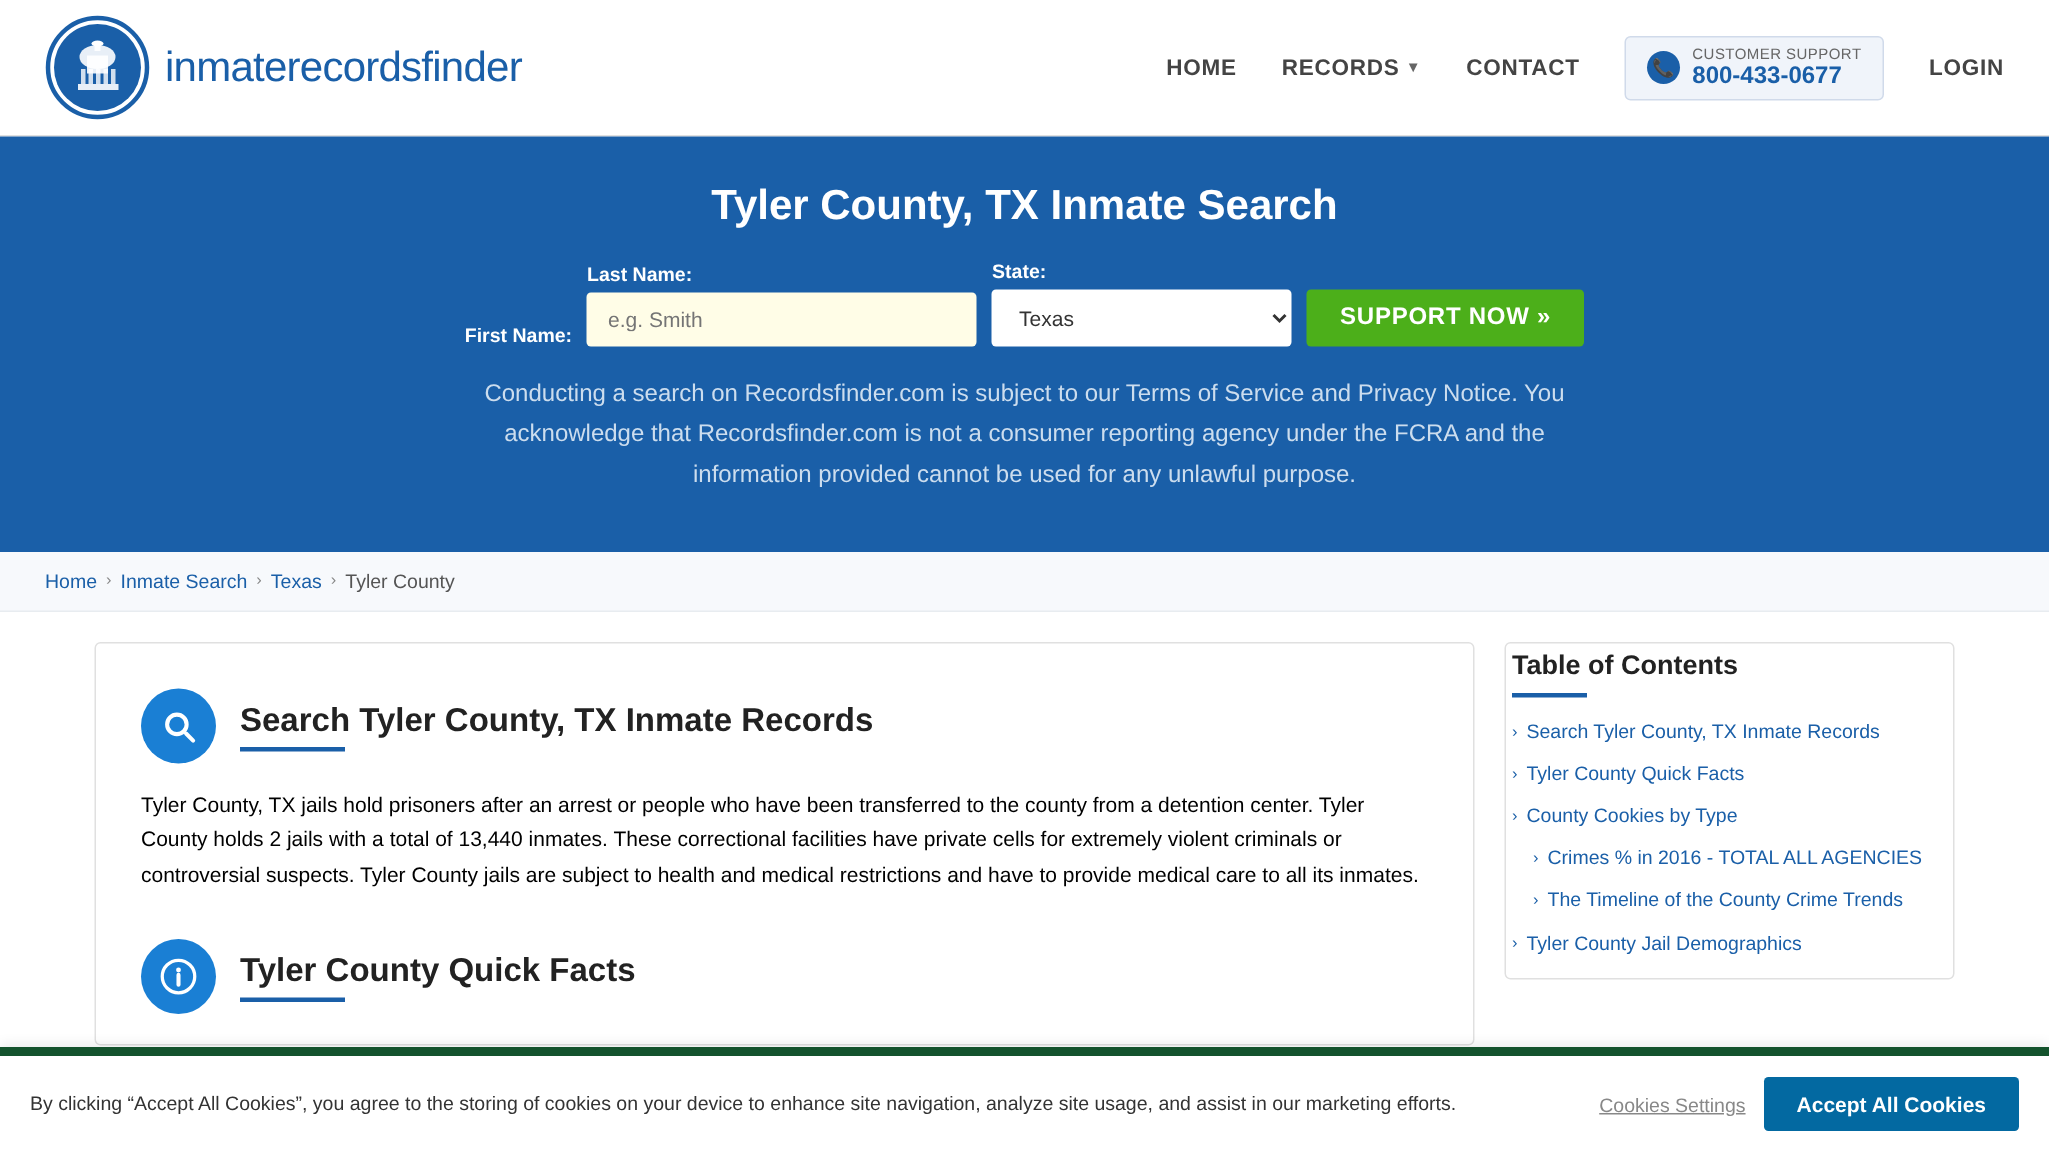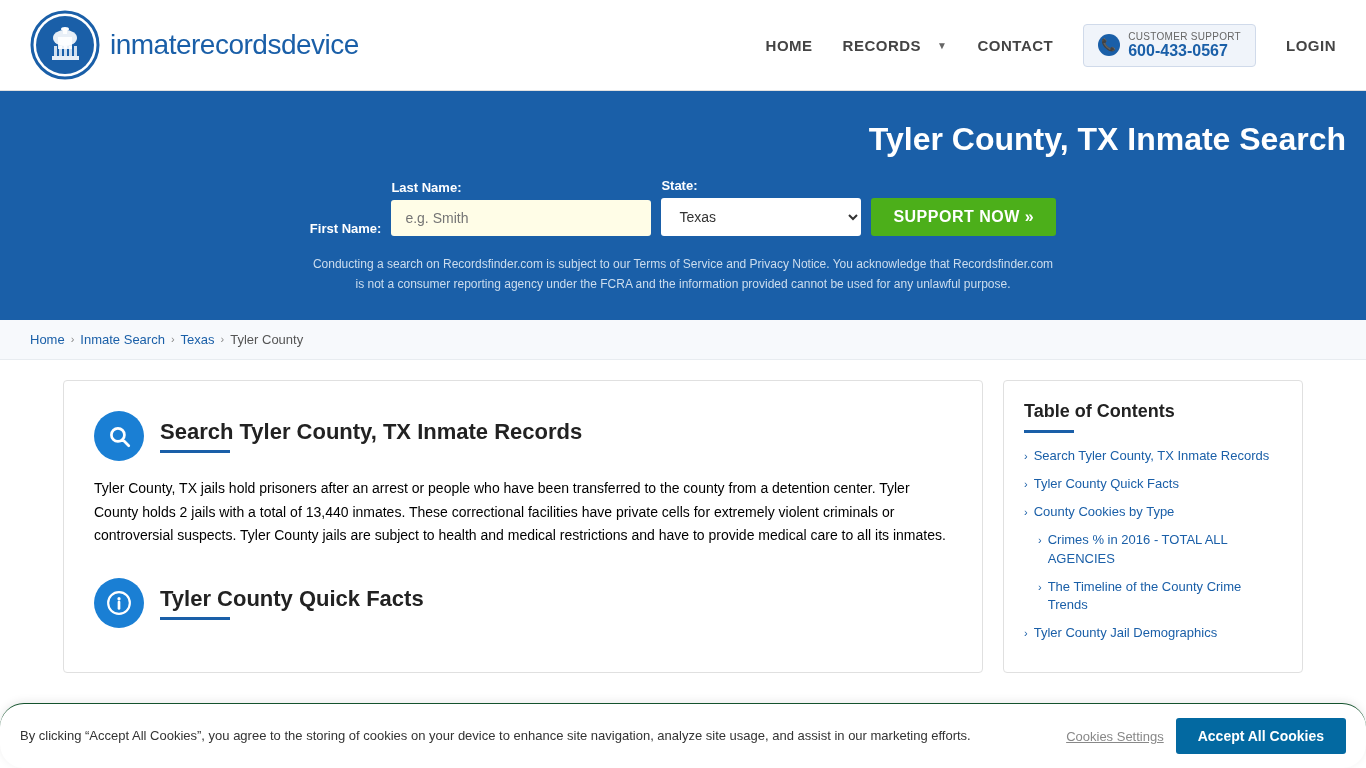--- a/index.html
+++ b/index.html
@@ -42,21 +42,21 @@
       font-size: 15px;
       font-weight: 600;
       color: #444;
       text-decoration: none;
       letter-spacing: 0.5px;
       cursor: pointer;
     }
     .nav-records {
       display: flex;
       align-items: center;
-      gap: 16px;
+      gap: 4px;
     }
     .support-box {
       display: flex;
       align-items: center;
       gap: 8px;
       background: #f0f4fa;
       border: 1px solid #d0daea;
       border-radius: 4px;
       padding: 6px 14px;
     }
@@ -91,24 +91,23 @@
     }
 
     
     .hero {
       background: #1a5fa8;
       padding: 30px 20px 25px;
       text-align: center;
     }
     .hero-title {
       color: #fff;
-      font-size: 32px;
+      font-size: 28px;
       font-weight: 700;
       margin-bottom: 20px;
-      text-align: right;
     }
     .search-form {
       display: flex;
       align-items: flex-end;
       justify-content: center;
       gap: 10px;
       margin-bottom: 18px;
       flex-wrap: wrap;
     }
     .form-group {
@@ -151,24 +150,24 @@
       padding: 10px 22px;
       font-size: 16px;
       font-weight: 700;
       border-radius: 3px;
       cursor: pointer;
       white-space: nowrap;
       letter-spacing: 0.5px;
     }
     .hero-disclaimer {
       color: #cde;
-      font-size: 12px;
+      font-size: 16px;
       line-height: 1.7;
       max-width: 750px;
-      margin: 0 auto;
+      margin: 12px auto;
     }
 
     
     .breadcrumb {
       display: flex;
       align-items: center;
       gap: 6px;
       padding: 12px 30px;
       background: #f7f9fc;
       border-bottom: 1px solid #e8ecf0;
@@ -259,21 +258,21 @@
       justify-content: center;
       flex-shrink: 0;
     }
 
     
     .sidebar {
       width: 300px;
       flex-shrink: 0;
       border: 1px solid #e0e0e0;
       border-radius: 4px;
-      padding: 20px;
+      padding: 4px;
       align-self: flex-start;
     }
     .toc-title {
       font-size: 18px;
       font-weight: 700;
       color: #222;
       margin-bottom: 8px;
     }
     .toc-divider {
       height: 3px;
@@ -301,29 +300,28 @@
       padding-left: 14px;
     }
 
     
     .cookie-banner {
       position: fixed;
       bottom: 0;
       left: 0;
       right: 0;
       background: #fff;
-      border-top: 1px solid #14532d;
+      border-top: 6px solid #14532d;
       padding: 14px 20px;
       display: flex;
       align-items: center;
       justify-content: space-between;
       gap: 20px;
       z-index: 9999;
       box-shadow: 0 -2px 8px rgba(0,0,0,0.08);
-      border-radius: 24px;
     }
     .cookie-text {
       font-size: 13px;
       color: #333;
       flex: 1;
       line-height: 1.5;
     }
     .cookie-actions {
       display: flex;
       align-items: center;
@@ -373,35 +371,35 @@
       <rect x="34" y="36" width="3" height="10" fill="#fff" opacity="0.8"></rect>
       <rect x="39" y="36" width="3" height="10" fill="#fff" opacity="0.8"></rect>
       <rect x="44" y="36" width="3" height="10" fill="#fff" opacity="0.8"></rect>
 
       <rect x="22" y="46" width="27" height="4" fill="#fff" opacity="0.9"></rect>
 
       <rect x="33" y="19" width="4" height="5" fill="#fff" opacity="0.9"></rect>
       <ellipse cx="35" cy="19" rx="4" ry="2" fill="#fff"></ellipse>
     </svg>
     <div class="logo-text">
-      <span>inmaterecords</span><span>device</span>
+      <span>inmaterecords</span><span>finder</span>
     </div>
   </div>
   <nav class="nav-area">
     <a class="nav-link" href="#">HOME</a>
     <div class="nav-link nav-records">
       <span>RECORDS</span>
       <span class="chevron-down">▼</span>
     </div>
     <a class="nav-link" href="#">CONTACT</a>
     <div class="support-box">
       <div class="support-icon">📞</div>
       <div>
         <div class="support-text-small">CUSTOMER SUPPORT</div>
-        <div class="support-number">600-433-0567</div>
+        <div class="support-number">800-433-0677</div>
       </div>
     </div>
     <a class="nav-link login-btn" href="#">LOGIN</a>
   </nav>
 </header>
 
 <section class="hero">
   <h1 class="hero-title">Tyler County, TX Inmate Search</h1>
   <div class="search-form">
     <div class="form-group">

